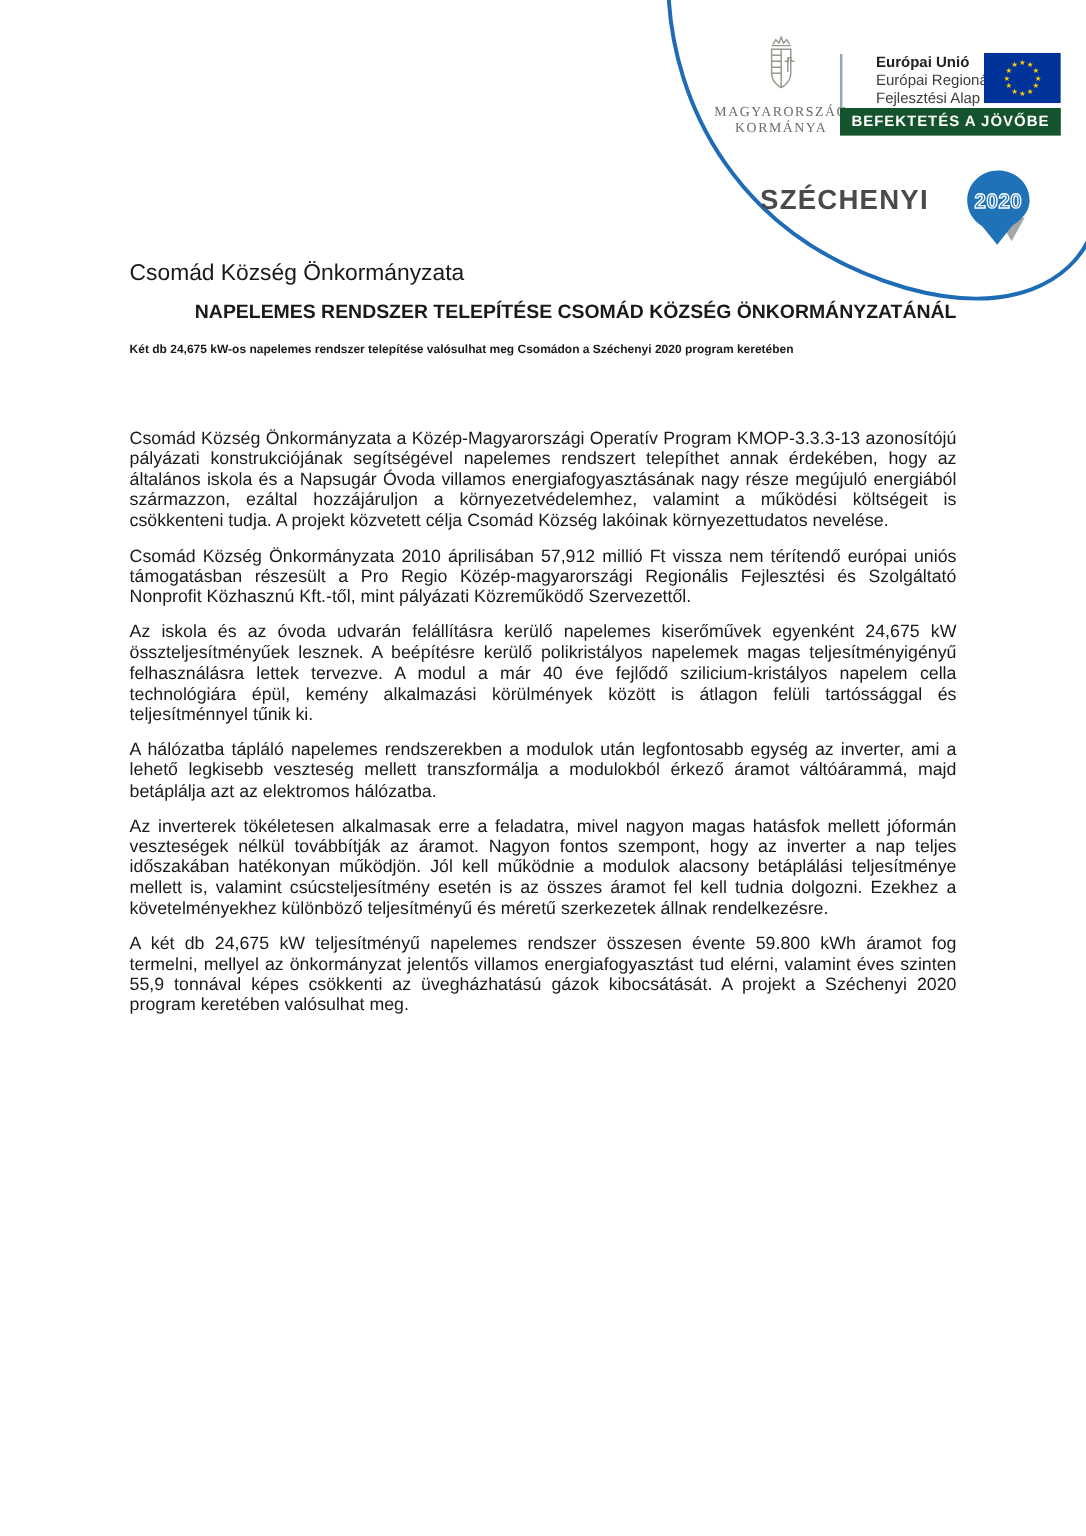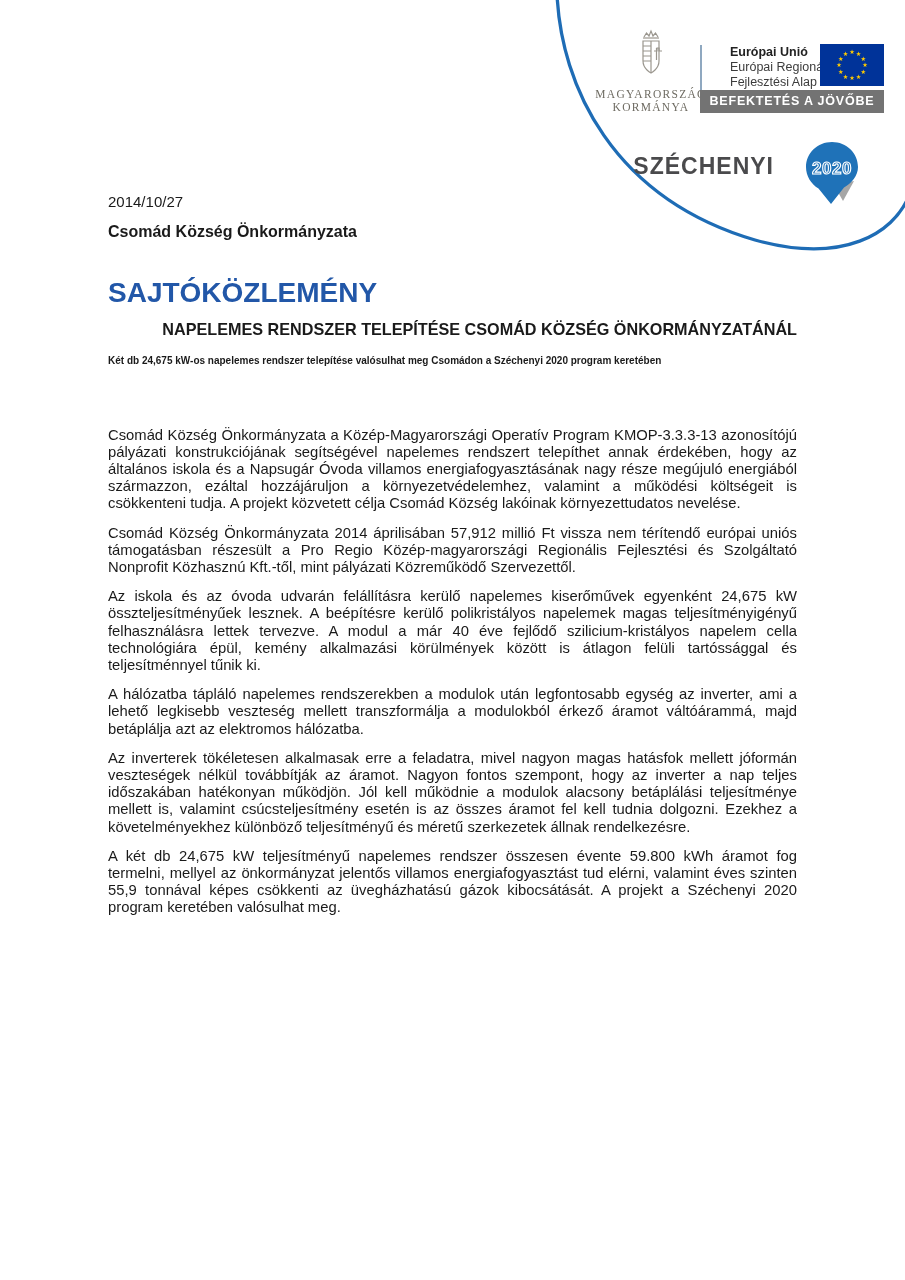--- a/index.html
+++ b/index.html
@@ -59,21 +59,21 @@
   .eu-text .bold { font-weight: bold; color: #222; }
   .eu-flag {
     position: absolute;
     left: 820px; top: 44px;
     width: 64px; height: 42px;
   }
   .banner {
     position: absolute;
     left: 700px; top: 90px;
     width: 184px; height: 23px;
-    background: #737373;
+    background: #14532d;
     color: #ffffff;
     font-weight: bold;
     font-size: 12.5px;
     letter-spacing: 0.8px;
     text-align: center;
     line-height: 23px;
   }
   .szechenyi-name {
     position: absolute;
     left: 574px; top: 153px;
@@ -90,21 +90,21 @@
     width: 64px; height: 66px;
   }
 
   
   .content {
     position: absolute;
     left: 108px; top: 193px;
     width: 689px;
   }
   .doc-date { font-size: 15px; line-height: 17px; }
-  .doc-org  { margin-top: 13px; font-size: 16px; font-weight: bold; }
+  .doc-org  { margin-top: 24px; font-size: 19px; font-weight: normal; }
   .doc-title {
     margin-top: 36px;
     font-size: 28px;
     font-weight: bold;
     color: #2257a8;
     line-height: 31px;
   }
   .doc-subtitle {
     margin-top: 12px;
     font-size: 16.2px;
@@ -177,29 +177,27 @@
   <div class="banner">BEFEKTETÉS A JÖVŐBE</div>
 
   <div class="szechenyi-name">SZÉCHENYI</div>
   <svg class="szechenyi-pin" viewBox="0 0 64 66" aria-hidden="true">
     <polygon points="34,44 54,40 43,60" fill="#a6a6a6"></polygon>
     <path d="M32 1 C17.5 1 6 12 6 26 c0 9 5 17 12.5 21.5 L31 63 44 46.5 C51.5 42 58 35 58 26 58 12 46.5 1 32 1 Z" fill="#1f72b8"></path>
     <text x="32" y="32.5" text-anchor="middle" font-size="17" font-weight="bold" letter-spacing="0.5" fill="none" stroke="#ffffff" stroke-width="1.1" font-family="'Liberation Sans', sans-serif">2020</text>
   </svg>
 
   <div class="content">
-    <div class="doc-date">2014/10/27</div>
     <div class="doc-org">Csomád Község Önkormányzata</div>
-    <h1 class="doc-title">SAJTÓKÖZLEMÉNY</h1>
     <h2 class="doc-subtitle">NAPELEMES RENDSZER TELEPÍTÉSE CSOMÁD KÖZSÉG ÖNKORMÁNYZATÁNÁL</h2>
     <p class="doc-lead">Két db 24,675 kW-os napelemes rendszer telepítése valósulhat meg Csomádon a Széchenyi 2020 program keretében</p>
 
     <div class="body-block">
       <p class="body-par">Csomád Község Önkormányzata a Közép-Magyarországi Operatív Program KMOP-3.3.3-13 azonosítójú pályázati konstrukciójának segítségével napelemes rendszert telepíthet annak érdekében, hogy az általános iskola és a Napsugár Óvoda villamos energiafogyasztásának nagy része megújuló energiából származzon, ezáltal hozzájáruljon a környezetvédelemhez, valamint a működési költségeit is csökkenteni tudja. A projekt közvetett célja Csomád Község lakóinak környezettudatos nevelése.</p>
-      <p class="body-par">Csomád Község Önkormányzata 2014 áprilisában 57,912 millió Ft vissza nem térítendő európai uniós támogatásban részesült a Pro Regio Közép-magyarországi Regionális Fejlesztési és Szolgáltató Nonprofit Közhasznú Kft.-től, mint pályázati Közreműködő Szervezettől.</p>
+      <p class="body-par">Csomád Község Önkormányzata 2010 áprilisában 57,912 millió Ft vissza nem térítendő európai uniós támogatásban részesült a Pro Regio Közép-magyarországi Regionális Fejlesztési és Szolgáltató Nonprofit Közhasznú Kft.-től, mint pályázati Közreműködő Szervezettől.</p>
       <p class="body-par">Az iskola és az óvoda udvarán felállításra kerülő napelemes kiserőművek egyenként 24,675 kW összteljesítményűek lesznek. A beépítésre kerülő polikristályos napelemek magas teljesítményigényű felhasználásra lettek tervezve. A modul a már 40 éve fejlődő szilicium-kristályos napelem cella technológiára épül, kemény alkalmazási körülmények között is átlagon felüli tartóssággal és teljesítménnyel tűnik ki.</p>
       <p class="body-par">A hálózatba tápláló napelemes rendszerekben a modulok után legfontosabb egység az inverter, ami a lehető legkisebb veszteség mellett transzformálja a modulokból érkező áramot váltóárammá, majd betáplálja azt az elektromos hálózatba.</p>
       <p class="body-par">Az inverterek tökéletesen alkalmasak erre a feladatra, mivel nagyon magas hatásfok mellett jóformán veszteségek nélkül továbbítják az áramot. Nagyon fontos szempont, hogy az inverter a nap teljes időszakában hatékonyan működjön. Jól kell működnie a modulok alacsony betáplálási teljesítménye mellett is, valamint csúcsteljesítmény esetén is az összes áramot fel kell tudnia dolgozni. Ezekhez a követelményekhez különböző teljesítményű és méretű szerkezetek állnak rendelkezésre.</p>
       <p class="body-par">A két db 24,675 kW teljesítményű napelemes rendszer összesen évente 59.800 kWh áramot fog termelni, mellyel az önkormányzat jelentős villamos energiafogyasztást tud elérni, valamint éves szinten 55,9 tonnával képes csökkenti az üvegházhatású gázok kibocsátását. A projekt a Széchenyi 2020 program keretében valósulhat meg.</p>
     </div>
   </div>
 
 </div>
 
 </body></html>

